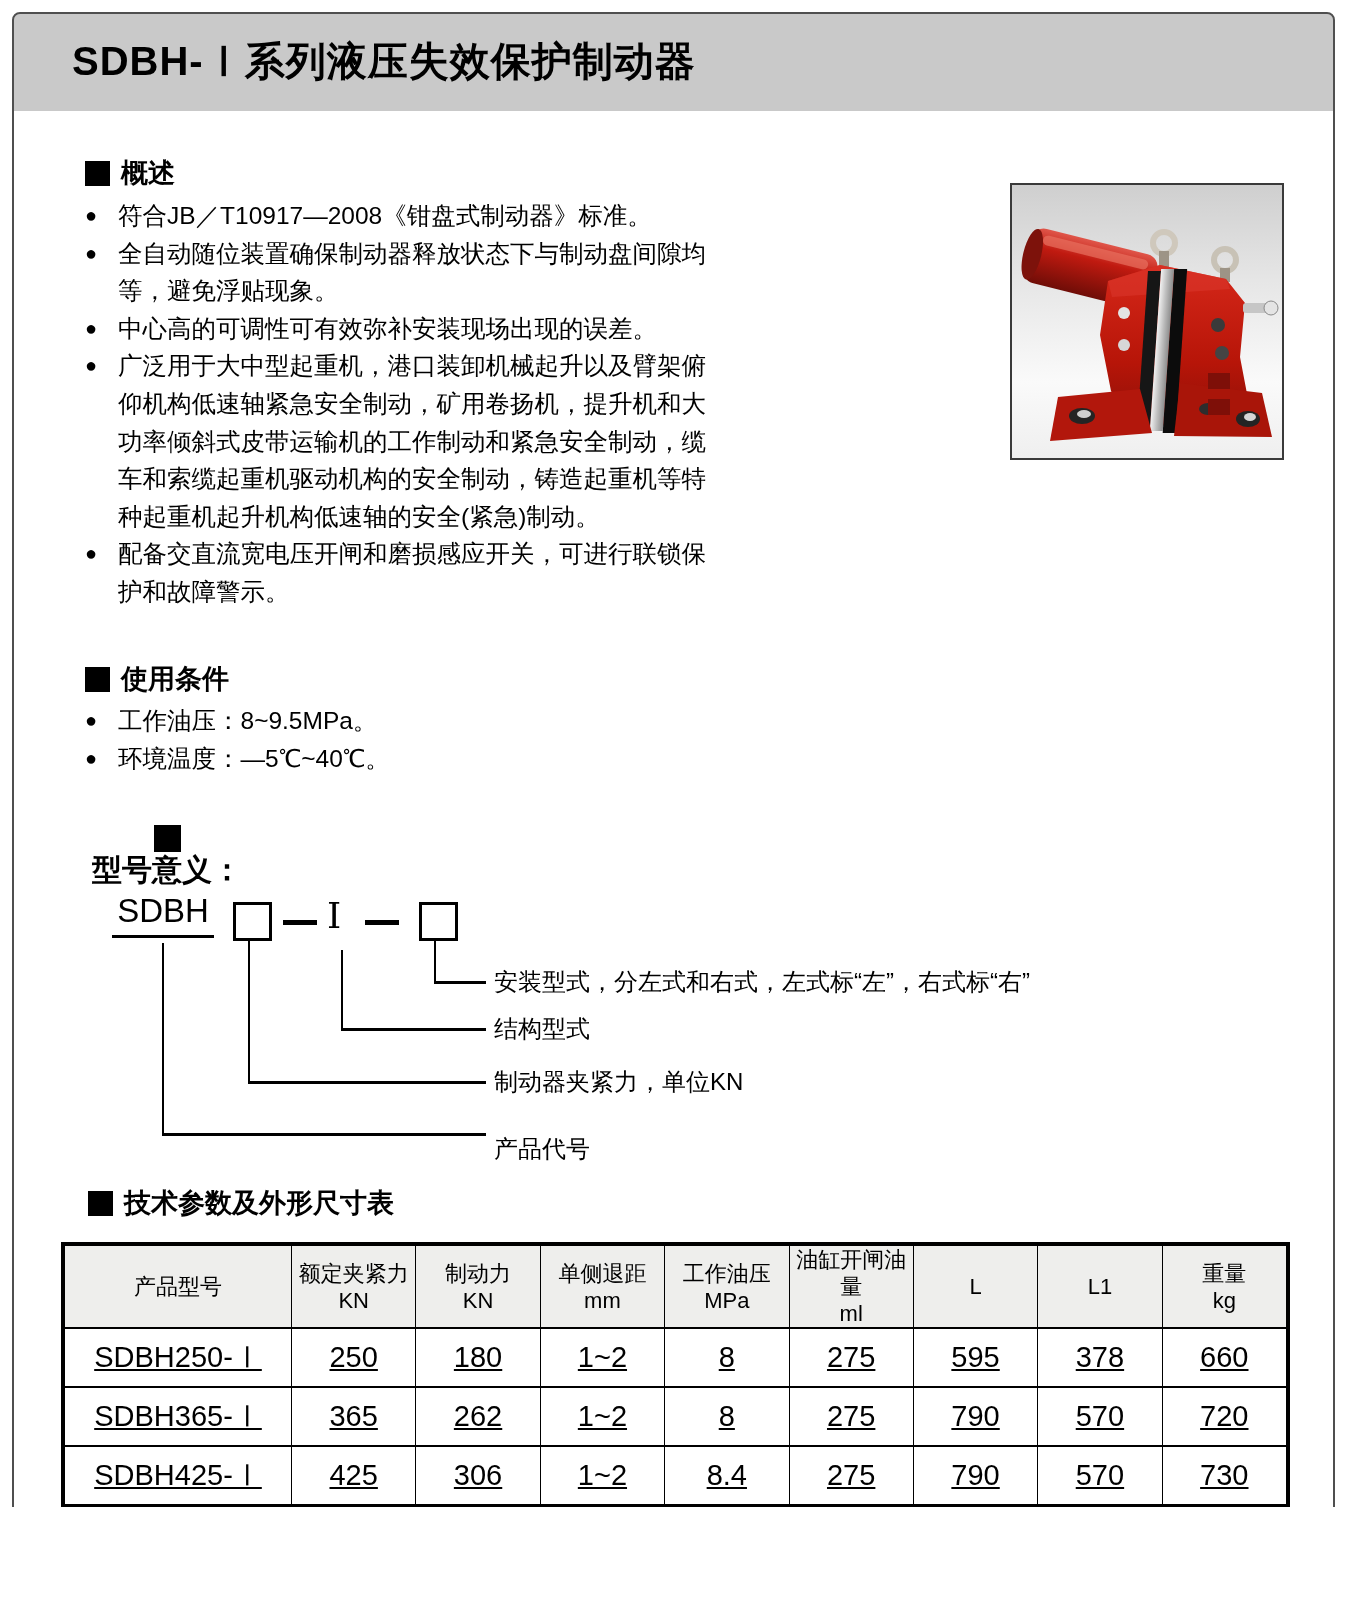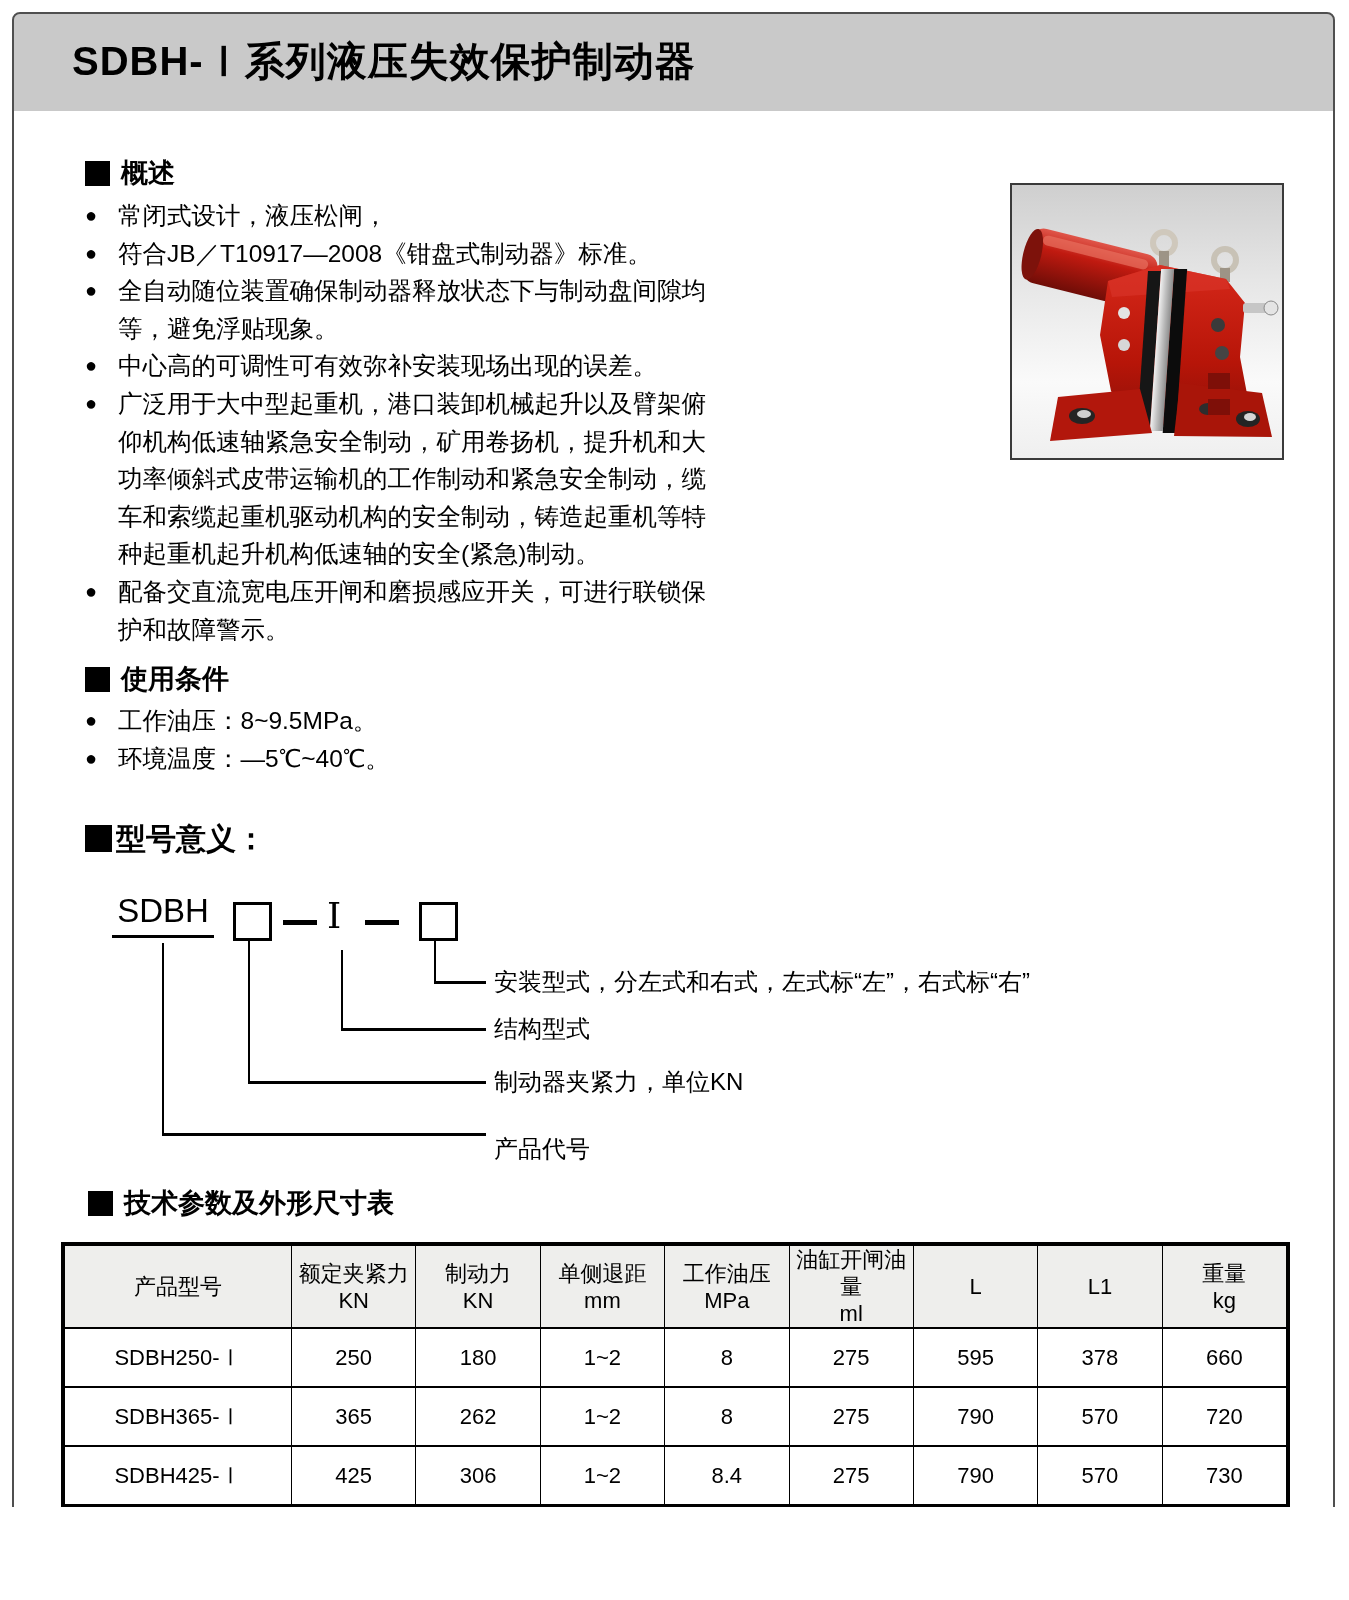--- a/index.html
+++ b/index.html
@@ -38,21 +38,21 @@
   .lv{width:2px;background:#000;}
   .lh{height:3px;background:#000;}
   .dlabel{font-size:24px;line-height:32px;white-space:nowrap;}
 
   
   .twrap{left:61px;top:1242px;width:1229px;border:3px solid #000;box-sizing:border-box;background:#fff;}
   table{border-collapse:collapse;width:100%;table-layout:fixed;}
   col.c0{width:227px;}
   th,td{border:1px solid #000;text-align:center;vertical-align:middle;padding:0;}
   thead th{height:62px;background:#eeeeec;font-weight:normal;font-size:22px;line-height:27px;}
-  tbody td{height:57px;font-size:22px;}
+  tbody td{height:57px;font-size:29px;text-decoration:underline;}
   tbody tr{border-top:2px solid #000;}
   thead tr{border-bottom:2px solid #000;}
   .unit:empty{display:none;}
   .hcell span{display:block;}
 
   
   .photo{left:1010px;top:183px;width:274px;height:277px;border:2px solid #3a3a3a;
          box-sizing:border-box;background:linear-gradient(180deg,#cfcfcf 0%,#e6e6e6 35%,#fafafa 72%,#efefef 100%);}
   .photo svg{display:block;width:100%;height:100%;}
 
@@ -124,21 +124,20 @@
       <rect x="196" y="188" width="22" height="16" fill="#7e0f08"></rect>
       <rect x="196" y="214" width="22" height="16" fill="#7e0f08"></rect>
     </svg>
   </div>
 
   <div class="abs sec-head" style="left:85px;top:160px;">
     <div class="sq"></div>
     <div class="sec-label">概述</div>
   </div>
   <div class="abs bullets" style="left:85px;top:197px;">
-    <div class="bullet"><span class="dot"></span><span>常闭式设计，液压松闸，</span></div>
     <div class="bullet"><span class="dot"></span><span>符合JB／T10917—2008《钳盘式制动器》标准。</span></div>
     <div class="bullet"><span class="dot"></span><span>全自动随位装置确保制动器释放状态下与制动盘间隙均
 等，避免浮贴现象。</span></div>
     <div class="bullet"><span class="dot"></span><span>中心高的可调性可有效弥补安装现场出现的误差。</span></div>
     <div class="bullet"><span class="dot"></span><span>广泛用于大中型起重机，港口装卸机械起升以及臂架俯
 仰机构低速轴紧急安全制动，矿用卷扬机，提升机和大
 功率倾斜式皮带运输机的工作制动和紧急安全制动，缆
 车和索缆起重机驱动机构的安全制动，铸造起重机等特
 种起重机起升机构低速轴的安全(紧急)制动。</span></div>
     <div class="bullet"><span class="dot"></span><span>配备交直流宽电压开闸和磨损感应开关，可进行联锁保
@@ -147,21 +146,21 @@
 
   <div class="abs sec-head" style="left:85px;top:666px;">
     <div class="sq"></div>
     <div class="sec-label">使用条件</div>
   </div>
   <div class="abs bullets" style="left:85px;top:702px;">
     <div class="bullet"><span class="dot"></span><span>工作油压：8~9.5MPa。</span></div>
     <div class="bullet"><span class="dot"></span><span>环境温度：—5℃~40℃。</span></div>
   </div>
 
-  <div class="abs sec-head big" style="left:85px;top:825px;">
+  <div class="abs sec-head big" style="left:92px;top:825px;flex-direction:column;">
     <div class="sq"></div>
     <div class="sec-label">型号意义：</div>
   </div>
 
   <div>
     <div class="abs sdbh-code">SDBH</div>
     <div class="abs dbox" style="left:233px;top:902px;"></div>
     <div class="abs ddash" style="left:283px;top:920px;width:34px;"></div>
     <div class="abs droman" style="left:327px;top:895px;">Ⅰ</div>
     <div class="abs ddash" style="left:365px;top:920px;width:34px;"></div>

